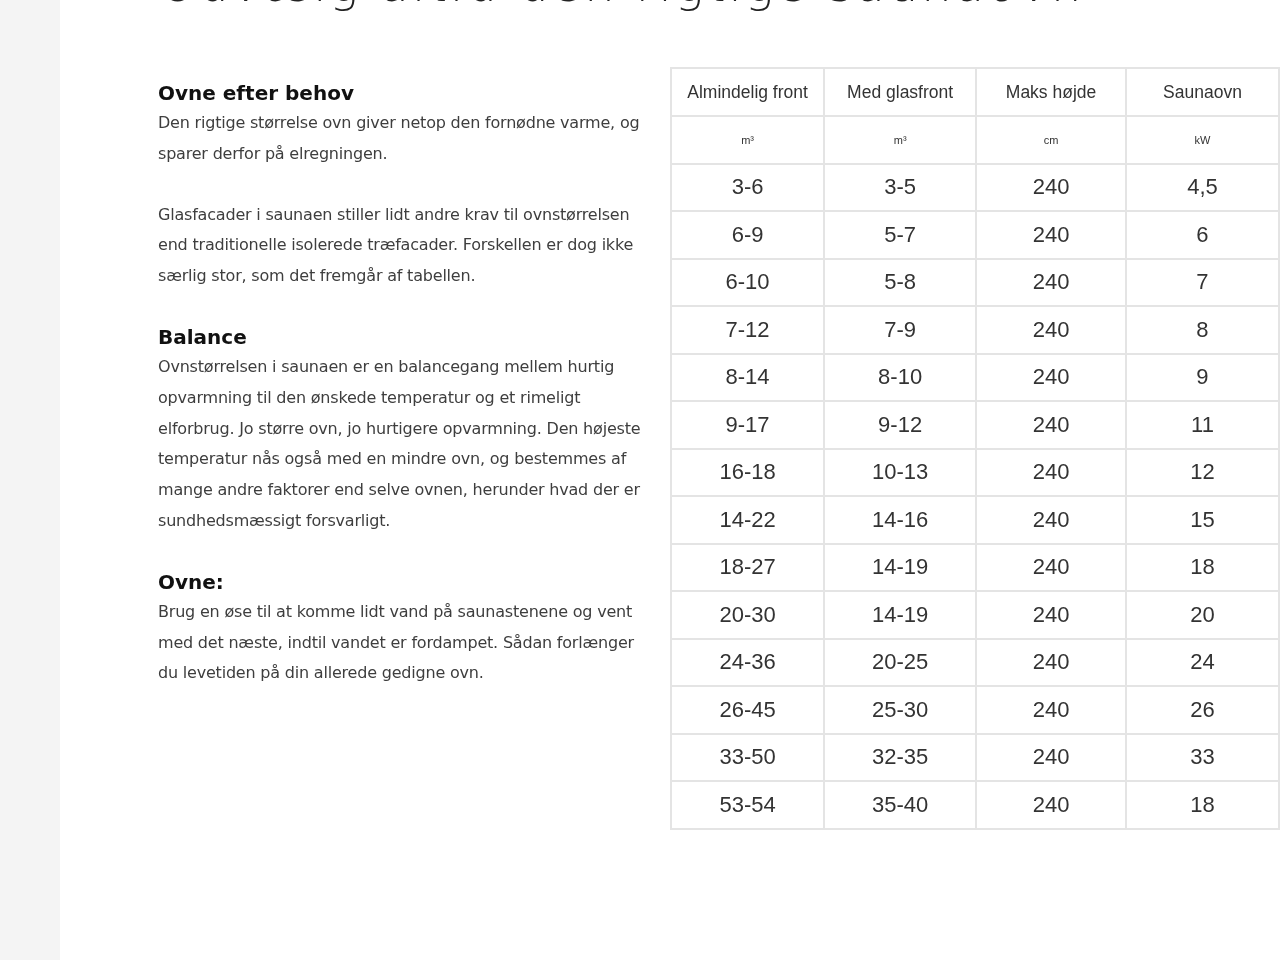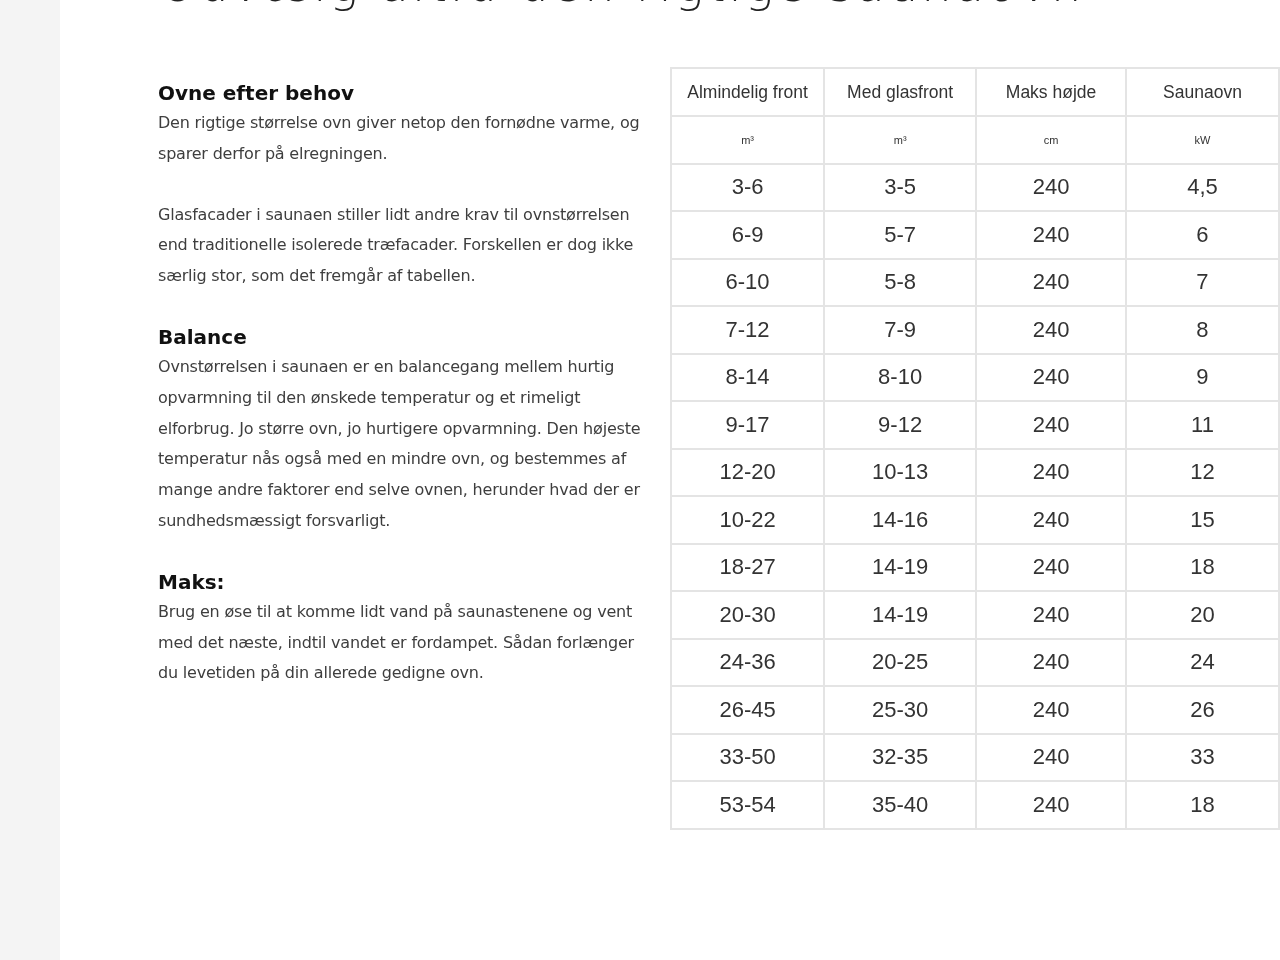--- a/index.html
+++ b/index.html
@@ -63,21 +63,21 @@
       <p class="section-body">Den rigtige størrelse ovn giver netop den fornødne varme, og sparer derfor på elregningen.</p>
     </div>
     <div class="section">
       <p class="section-body">Glasfacader i saunaen stiller lidt andre krav til ovnstørrelsen end traditionelle isolerede træfacader. Forskellen er dog ikke særlig stor, som det fremgår af tabellen.</p>
     </div>
     <div class="section">
       <p class="section-heading">Balance</p>
       <p class="section-body">Ovnstørrelsen i saunaen er en balancegang mellem hurtig opvarmning til den ønskede temperatur og et rimeligt elforbrug. Jo større ovn, jo hurtigere opvarmning. Den højeste temperatur nås også med en mindre ovn, og bestemmes af mange andre faktorer end selve ovnen, herunder hvad der er sundhedsmæssigt forsvarligt.</p>
     </div>
     <div class="section">
-      <p class="section-heading">Maks:</p>
+      <p class="section-heading">Ovne:</p>
       <p class="section-body">Brug en øse til at komme lidt vand på saunastenene og vent med det næste, indtil vandet er fordampet. Sådan forlænger du levetiden på din allerede gedigne ovn.</p>
     </div>
   </div>
 
   <div class="table-wrap">
     <table>
       <colgroup>
           <col class="c1">
           <col class="c2">
           <col class="c3">
@@ -128,27 +128,27 @@
           <td>240</td>
           <td>9</td>
         </tr>
         <tr>
           <td>9-17</td>
           <td>9-12</td>
           <td>240</td>
           <td>11</td>
         </tr>
         <tr>
-          <td>12-20</td>
+          <td>16-18</td>
           <td>10-13</td>
           <td>240</td>
           <td>12</td>
         </tr>
         <tr>
-          <td>10-22</td>
+          <td>14-22</td>
           <td>14-16</td>
           <td>240</td>
           <td>15</td>
         </tr>
         <tr>
           <td>18-27</td>
           <td>14-19</td>
           <td>240</td>
           <td>18</td>
         </tr>

